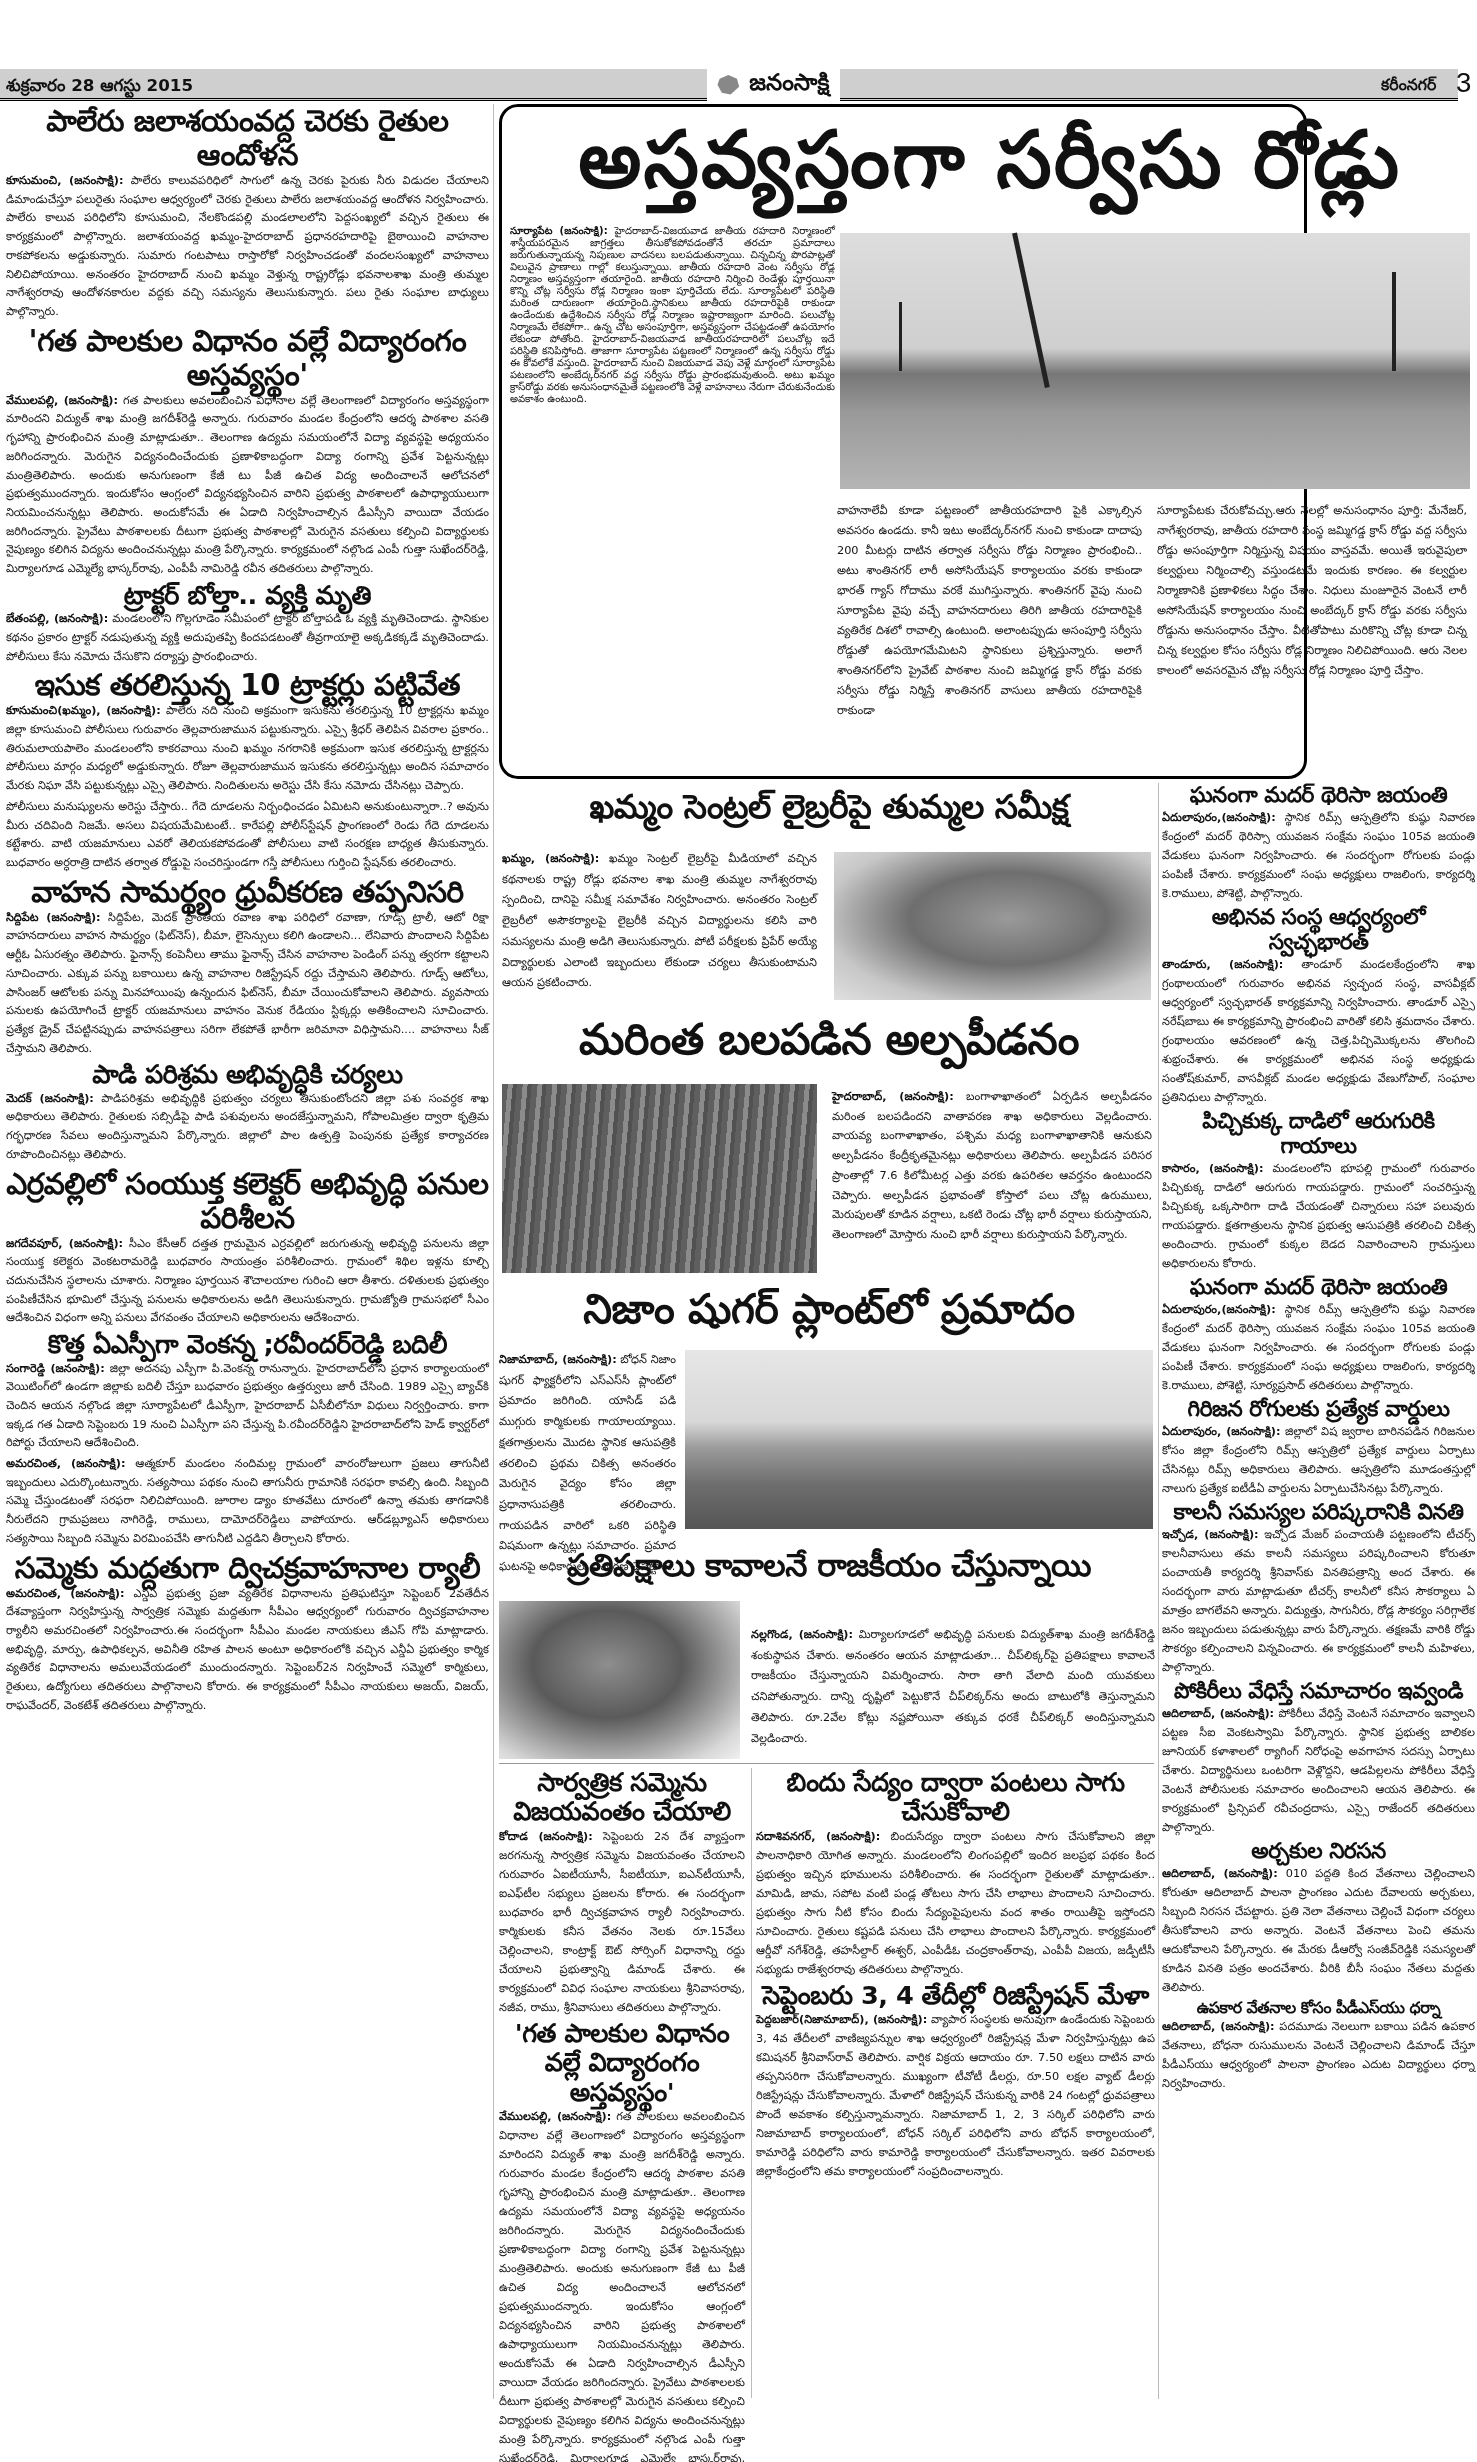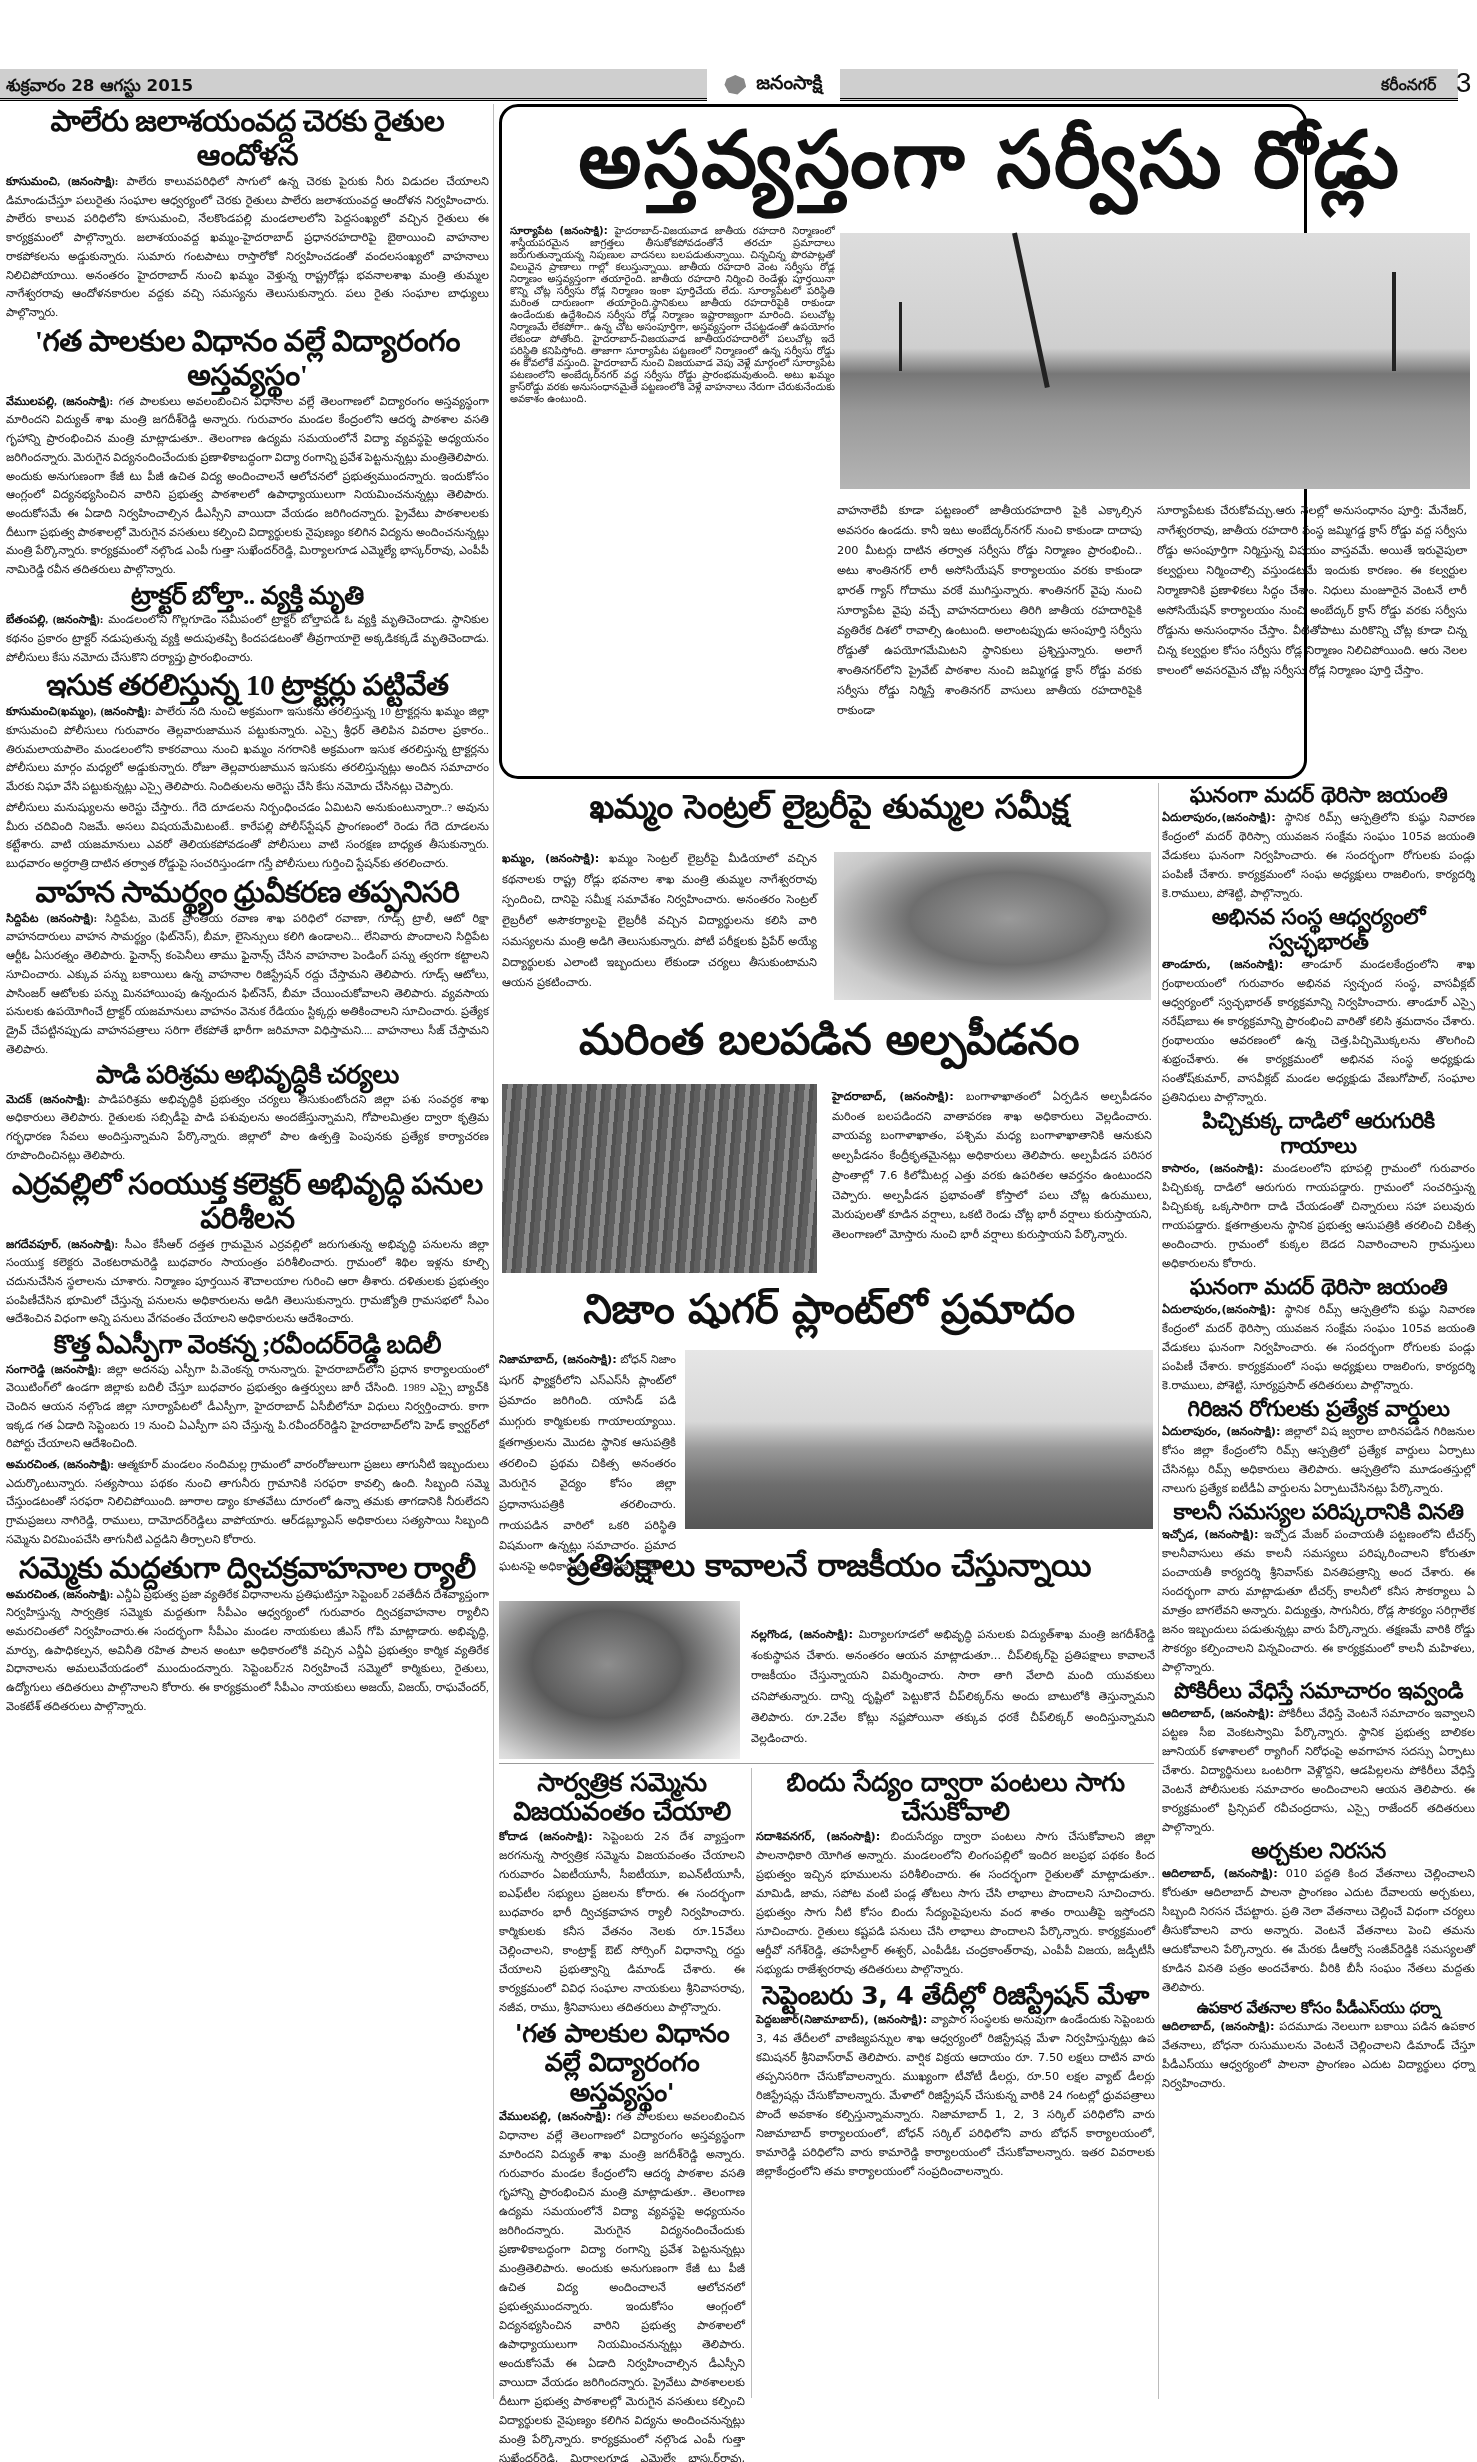--- a/index.html
+++ b/index.html
@@ -1,20 +1,20 @@
 <!DOCTYPE html>
 <html><head>
 <meta charset="utf-8">
 <style>
   * { box-sizing: border-box; margin: 0; padding: 0; }
   body { width: 1478px; height: 2463px; background: #fff; font-family: "DejaVu Sans", sans-serif; color: #111; overflow: hidden; position: relative; }
   .page { position: absolute; left: 0; top: 0; width: 1478px; height: 2463px; }
   .topbar { position: absolute; left: 0; top: 69px; width: 1458px; height: 31.5px; background: #cfcfcf; border-bottom: 3px double #000; }
   .topbar .date { position: absolute; left: 5.9px; top: 5.9px; font-size: 16.7px; font-weight: bold; }
-  .topbar .mast { position: absolute; left: 707px; top: 0; height: 31.5px; width: 133px; background: #fff; font-size: 19px; font-weight: bold; display: flex; align-items: center; justify-content: center; gap: 10px; }
+  .topbar .mast { position: absolute; left: 707px; top: 0; height: 31.5px; width: 133px; background: #fff; font-size: 23px; font-weight: bold; display: flex; align-items: center; justify-content: center; gap: 10px; }
   .topbar .mast .logo { width: 21.7px; height: 19.7px; background: #888; clip-path: polygon(10% 20%, 50% 0, 90% 20%, 100% 60%, 60% 100%, 20% 90%, 0 50%); }
   .topbar .edition { position: absolute; right: 21.7px; top: 5.9px; font-size: 15.8px; font-weight: bold; }
   .pagenum { position: absolute; left: 1456px; top: 67px; font-size: 27.6px; font-family: "Liberation Sans", sans-serif; }
 
   .col { position: absolute; font-size: 11.3px; line-height: 18.7px; text-align: justify; }
   .col p { margin-bottom: 2px; }
   .col .dl { font-weight: bold; }
   .hl { font-weight: bold; text-align: center; line-height: 1.15; letter-spacing: -0.5px; }
   .hl.h-xl { font-size: 33px; }
   .hl.h-lg { font-size: 29.6px; }
@@ -46,21 +46,21 @@
   <div class="topbar">
     <span class="date">శుక్రవారం 28 ఆగస్టు 2015</span>
     <div class="mast">
       <span class="logo"></span>
       <span>జనంసాక్షి</span>
     </div>
     <span class="edition">కరీంనగర్</span>
   </div>
   <span class="pagenum">3</span>
 
-  <div class="col" id="leftcol" style="left:5.9px; top:104px; width:483px;font-family:Liberation Serif, serif;">
+  <div class="col" id="leftcol" style="left:5.9px; top:104px; width:483px;">
       <div>
         <div class="hl h-lg">పాలేరు జలాశయంవద్ద చెరకు రైతుల ఆందోళన</div>
         <p><span class="dl">కూసుమంచి, (జనంసాక్షి):</span> <span>పాలేరు కాలువపరిధిలో సాగులో ఉన్న చెరకు పైరుకు నీరు విడుదల చేయాలని డిమాండుచేస్తూ పలురైతు సంఘాల ఆధ్వర్యంలో చెరకు రైతులు పాలేరు జలాశయంవద్ద ఆందోళన నిర్వహించారు. పాలేరు కాలువ పరిధిలోని కూసుమంచి, నేలకొండపల్లి మండలాలలోని పెద్దసంఖ్యలో వచ్చిన రైతులు ఈ కార్యక్రమంలో పాల్గొన్నారు. జలాశయంవద్ద ఖమ్మం-హైదరాబాద్ ప్రధానరహదారిపై బైఠాయించి వాహనాల రాకపోకలను అడ్డుకున్నారు. సుమారు గంటపాటు రాస్తారోకో నిర్వహించడంతో వందలసంఖ్యలో వాహనాలు నిలిచిపోయాయి. అనంతరం హైదరాబాద్ నుంచి ఖమ్మం వెళ్తున్న రాష్ట్రరోడ్లు భవనాలశాఖ మంత్రి తుమ్మల నాగేశ్వరరావు ఆందోళనకారుల వద్దకు వచ్చి సమస్యను తెలుసుకున్నారు. పలు రైతు సంఘాల బాధ్యులు పాల్గొన్నారు.</span></p>
       </div>
       <div>
         <div class="hl h-lg">'గత పాలకుల విధానం వల్లే విద్యారంగం అస్తవ్యస్థం'</div>
         <p><span class="dl">వేములపల్లి, (జనంసాక్షి):</span> <span>గత పాలకులు అవలంబించిన విధానాల వల్లే తెలంగాణలో విద్యారంగం అస్తవ్యస్థంగా మారిందని విద్యుత్ శాఖ మంత్రి జగదీశ్‌రెడ్డి అన్నారు. గురువారం మండల కేంద్రంలోని ఆదర్శ పాఠశాల వసతి గృహాన్ని ప్రారంభించిన మంత్రి మాట్లాడుతూ.. తెలంగాణ ఉద్యమ సమయంలోనే విద్యా వ్యవస్థపై అధ్యయనం జరిగిందన్నారు. మెరుగైన విద్యనందించేందుకు ప్రణాళికాబద్ధంగా విద్యా రంగాన్ని ప్రవేశ పెట్టనున్నట్లు మంత్రితెలిపారు. అందుకు అనుగుణంగా కేజీ టు పీజీ ఉచిత విద్య అందించాలనే ఆలోచనలో ప్రభుత్వముందన్నారు. ఇందుకోసం ఆంగ్లంలో విద్యనభ్యసించిన వారిని ప్రభుత్వ పాఠశాలలో ఉపాధ్యాయులుగా నియమించనున్నట్లు తెలిపారు. అందుకోసమే ఈ ఏడాది నిర్వహించాల్సిన డీఎస్సీని వాయిదా వేయడం జరిగిందన్నారు. ప్రైవేటు పాఠశాలలకు దీటుగా ప్రభుత్వ పాఠశాలల్లో మెరుగైన వసతులు కల్పించి విద్యార్థులకు నైపుణ్యం కలిగిన విద్యను అందించనున్నట్లు మంత్రి పేర్కొన్నారు. కార్యక్రమంలో నల్గొండ ఎంపీ గుత్తా సుఖేందర్‌రెడ్డి, మిర్యాలగూడ ఎమ్మెల్యే భాస్కర్‌రావు, ఎంపీపీ నామిరెడ్డి రవీన తదితరులు పాల్గొన్నారు.</span></p>
       </div>
       <div>
         <div class="hl h-md">ట్రాక్టర్ బోల్తా.. వ్యక్తి మృతి</div>

